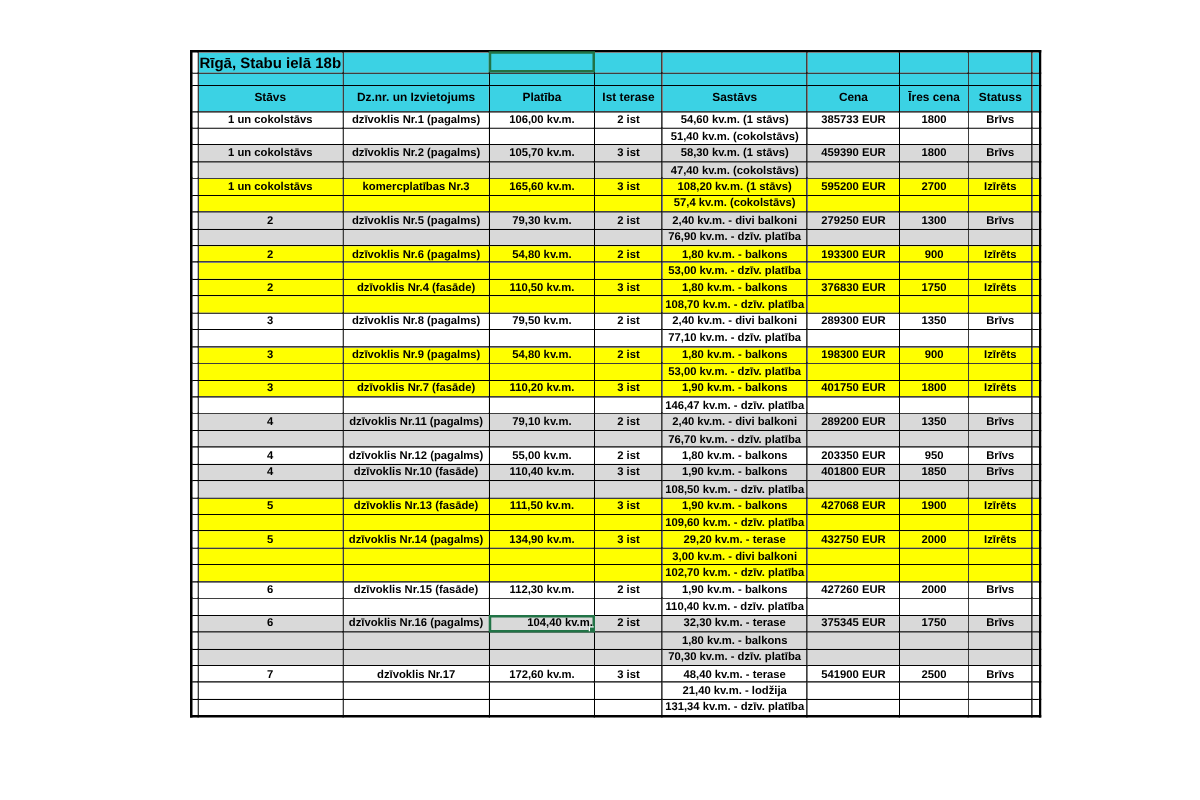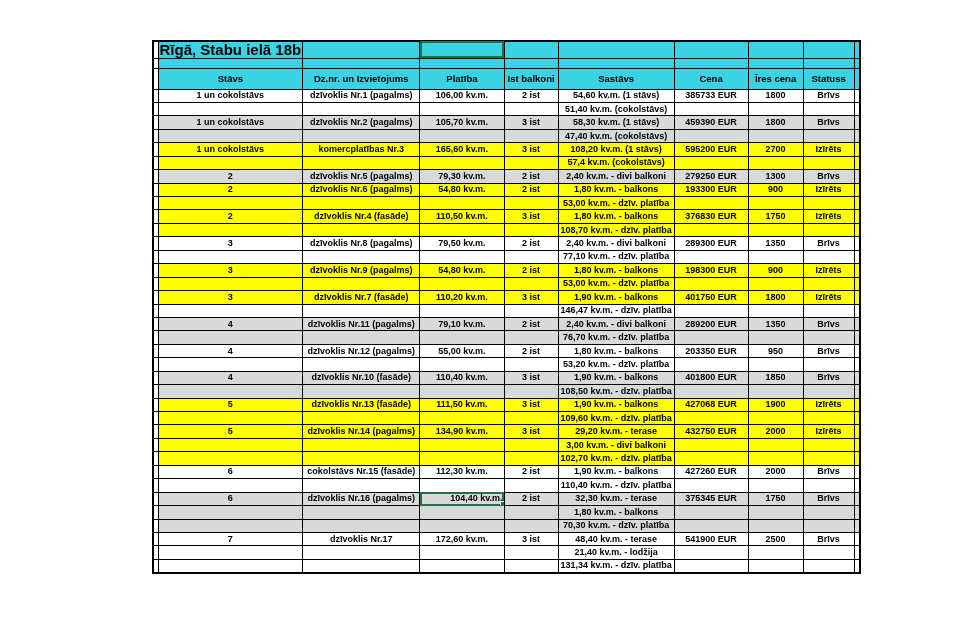--- a/index.html
+++ b/index.html
@@ -20,21 +20,21 @@
     white-space:nowrap;overflow:hidden;
     line-height:1;position:relative;
     background:#fff;
   }
   tr.title-row{height:17px;}
   tr.blank-row{height:10px;}
   tr.header-row{height:21px;margin-top:16px;}
   tr.r{height:13.45px;}
   tr.header-row td{font-size:9.5px;}
   td.cyan{background:#3bd2e4;}
-  td.title-cell{font-size:15px;}
+  td.title-cell{font-size:12px;}
   tr.bg-white td{background:#ffffff;}
   tr.bg-gray td{background:#d9d9d9;}
   tr.bg-yellow td{background:#ffff00;}
   td.spL{background:#ffffff !important;}
   td.sel{outline:2px solid #217346;outline-offset:-2px;padding-left:30px;}
   .handle{
     position:absolute;right:-3px;bottom:-3px;width:5px;height:5px;
     background:#217346;border:1px solid #fff;z-index:3;
   }
 </style>
@@ -78,21 +78,21 @@
         <td class="cyan"></td>
         <td class="cyan"></td>
         <td class="cyan"></td>
         <td class="cyan"></td>
       </tr>
       <tr class="header-row">
         <td class="spL"></td>
         <td class="cyan">Stāvs</td>
         <td class="cyan">Dz.nr. un Izvietojums</td>
         <td class="cyan">Platība</td>
-        <td class="cyan">Ist balkoni</td>
+        <td class="cyan">Ist terase</td>
         <td class="cyan">Sastāvs</td>
         <td class="cyan">Cena</td>
         <td class="cyan">Īres cena</td>
         <td class="cyan">Statuss</td>
         <td class="cyan"></td>
       </tr>
     </tbody>
     <tbody id="rows">
         <tr class="r bg-white">
           <td class="spL"></td>
@@ -171,20 +171,32 @@
           <td>2</td>
           <td>dzīvoklis Nr.5 (pagalms)</td>
           <td>79,30 kv.m.</td>
           <td>2 ist</td>
           <td>2,40 kv.m. - divi balkoni</td>
           <td>279250 EUR</td>
           <td>1300</td>
           <td>Brīvs</td>
           <td></td>
         </tr>
+        <tr class="r bg-gray">
+          <td class="spL"></td>
+          <td></td>
+          <td></td>
+          <td></td>
+          <td></td>
+          <td>76,90 kv.m. - dzīv. platība</td>
+          <td></td>
+          <td></td>
+          <td></td>
+          <td></td>
+        </tr>
         <tr class="r bg-yellow">
           <td class="spL"></td>
           <td>2</td>
           <td>dzīvoklis Nr.6 (pagalms)</td>
           <td>54,80 kv.m.</td>
           <td>2 ist</td>
           <td>1,80 kv.m. - balkons</td>
           <td>193300 EUR</td>
           <td>900</td>
           <td>Izīrēts</td>
@@ -327,32 +339,20 @@
           <td>4</td>
           <td>dzīvoklis Nr.12 (pagalms)</td>
           <td>55,00 kv.m.</td>
           <td>2 ist</td>
           <td>1,80 kv.m. - balkons</td>
           <td>203350 EUR</td>
           <td>950</td>
           <td>Brīvs</td>
           <td></td>
         </tr>
-        <tr class="r bg-white">
-          <td class="spL"></td>
-          <td></td>
-          <td></td>
-          <td></td>
-          <td></td>
-          <td>53,20 kv.m. - dzīv. platība</td>
-          <td></td>
-          <td></td>
-          <td></td>
-          <td></td>
-        </tr>
         <tr class="r bg-gray">
           <td class="spL"></td>
           <td>4</td>
           <td>dzīvoklis Nr.10 (fasāde)</td>
           <td>110,40 kv.m.</td>
           <td>3 ist</td>
           <td>1,90 kv.m. - balkons</td>
           <td>401800 EUR</td>
           <td>1850</td>
           <td>Brīvs</td>
@@ -426,21 +426,21 @@
           <td></td>
           <td>102,70 kv.m. - dzīv. platība</td>
           <td></td>
           <td></td>
           <td></td>
           <td></td>
         </tr>
         <tr class="r bg-white">
           <td class="spL"></td>
           <td>6</td>
-          <td>cokolstāvs Nr.15 (fasāde)</td>
+          <td>dzīvoklis Nr.15 (fasāde)</td>
           <td>112,30 kv.m.</td>
           <td>2 ist</td>
           <td>1,90 kv.m. - balkons</td>
           <td>427260 EUR</td>
           <td>2000</td>
           <td>Brīvs</td>
           <td></td>
         </tr>
         <tr class="r bg-white">
           <td class="spL"></td>

